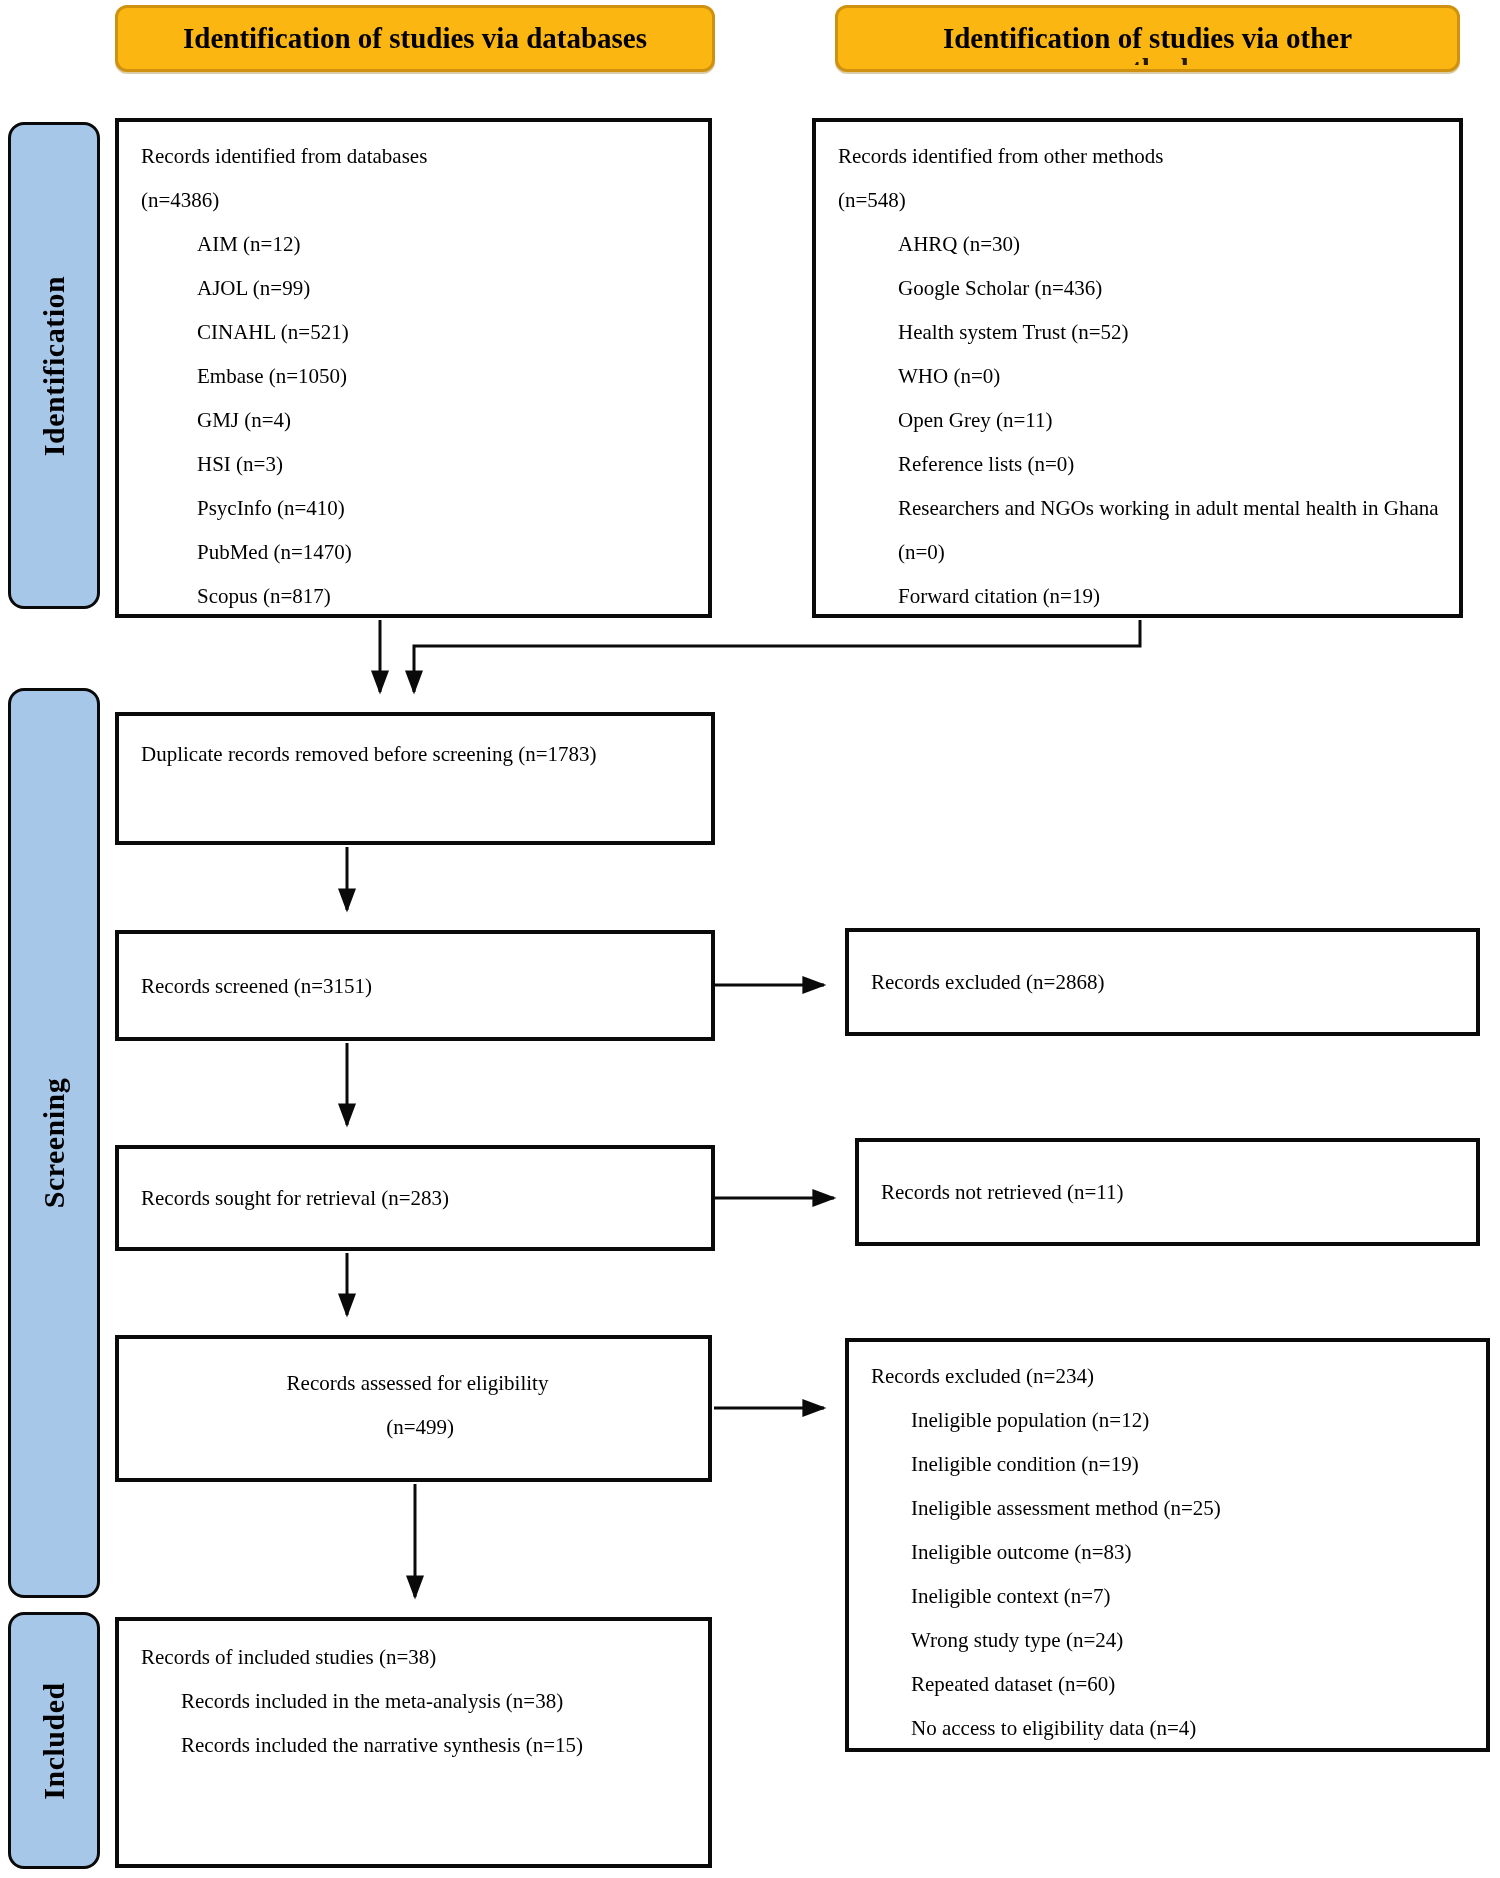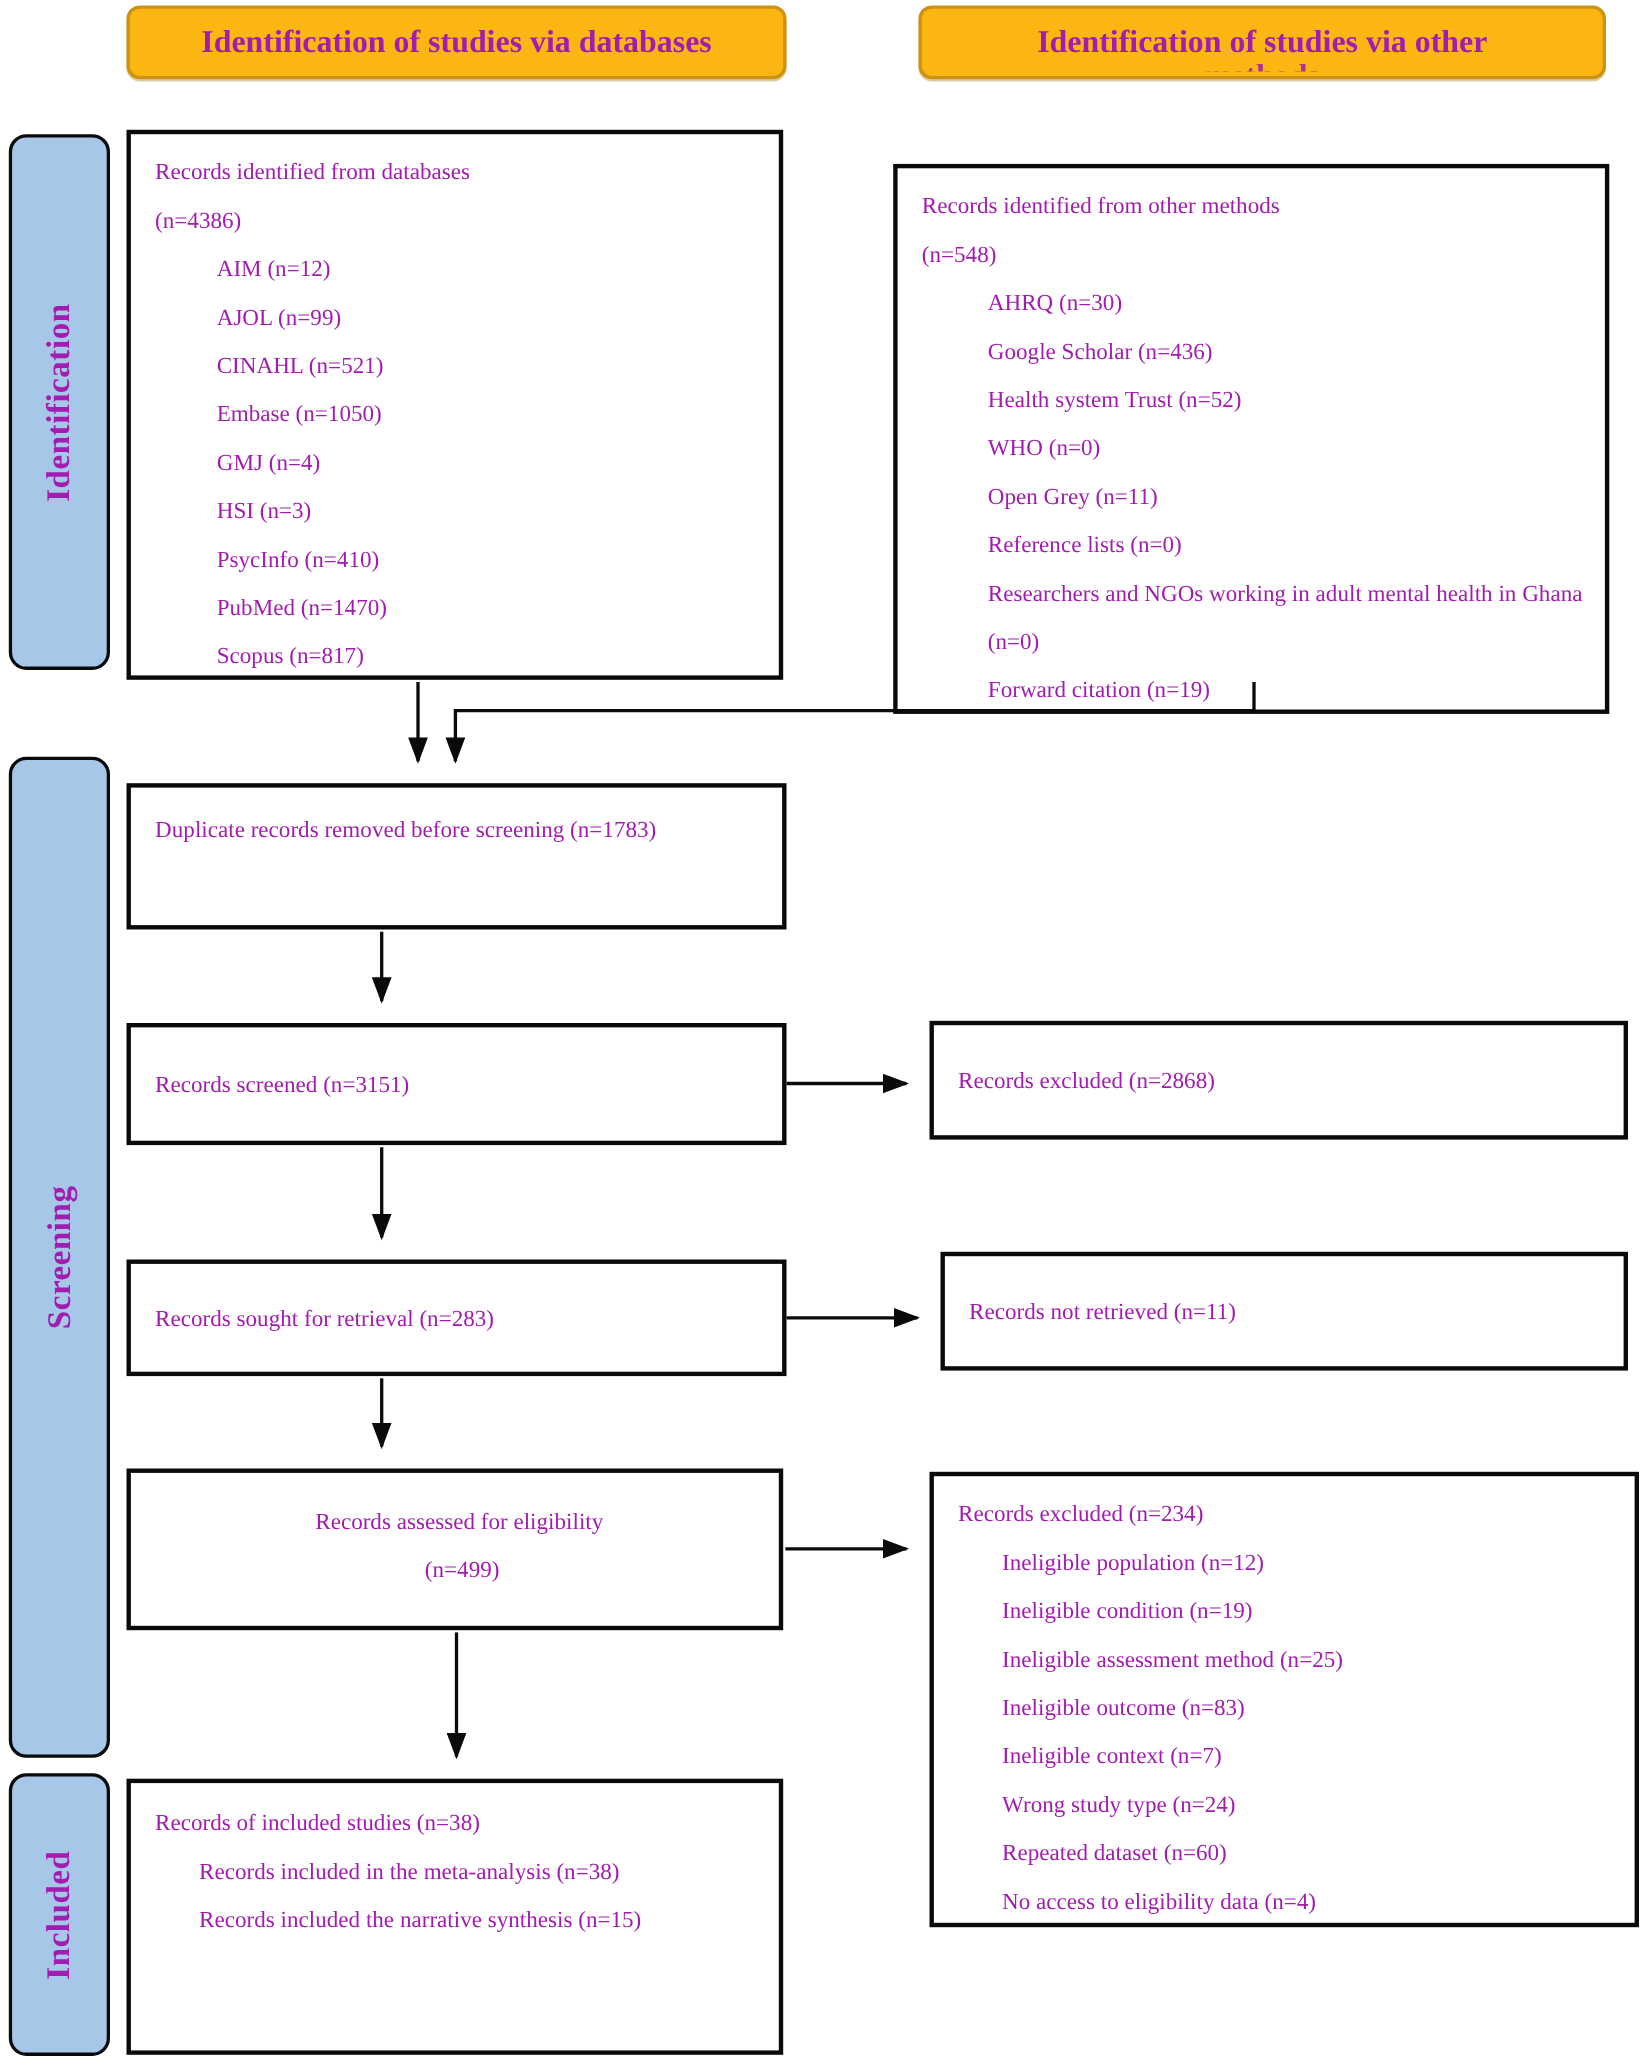--- a/index.html
+++ b/index.html
@@ -1,21 +1,21 @@
 <!DOCTYPE html>
 <html><head>
 <meta charset="utf-8">
 <style>
   html,body{margin:0;padding:0;background:#ffffff;}
   #canvas{
     position:relative;
     width:1500px;height:1878px;
     background:#ffffff;
     font-family:"Liberation Serif","DejaVu Serif",serif;
-    color:#a21caf;
+    color:#000000;
     overflow:hidden;
   }
   .abs{position:absolute;box-sizing:border-box;}
   
   .banner{
     background:#FCB612;
     border:3px solid #CE9210;
     border-radius:12px;
     text-align:center;
     font-weight:bold;
@@ -89,21 +89,21 @@
         <li>Embase (n=1050)</li>
         <li>GMJ (n=4)</li>
         <li>HSI (n=3)</li>
         <li>PsycInfo (n=410)</li>
         <li>PubMed (n=1470)</li>
         <li>Scopus (n=817)</li>
       </ul>
     </div>
   </div>
 
-  <div class="abs fbox" style="left:812px;top:118px;width:651px;height:500px;margin-top:31px;">
+  <div class="abs fbox" style="left:812px;top:118px;width:651px;height:500px;">
     <div class="inner">
       <div>Records identified from other methods</div>
       <div>(n=548)</div>
       <ul class="plain indent60">
         <li>AHRQ (n=30)</li>
         <li>Google Scholar (n=436)</li>
         <li>Health system Trust (n=52)</li>
         <li>WHO (n=0)</li>
         <li>Open Grey (n=11)</li>
         <li>Reference lists (n=0)</li>

